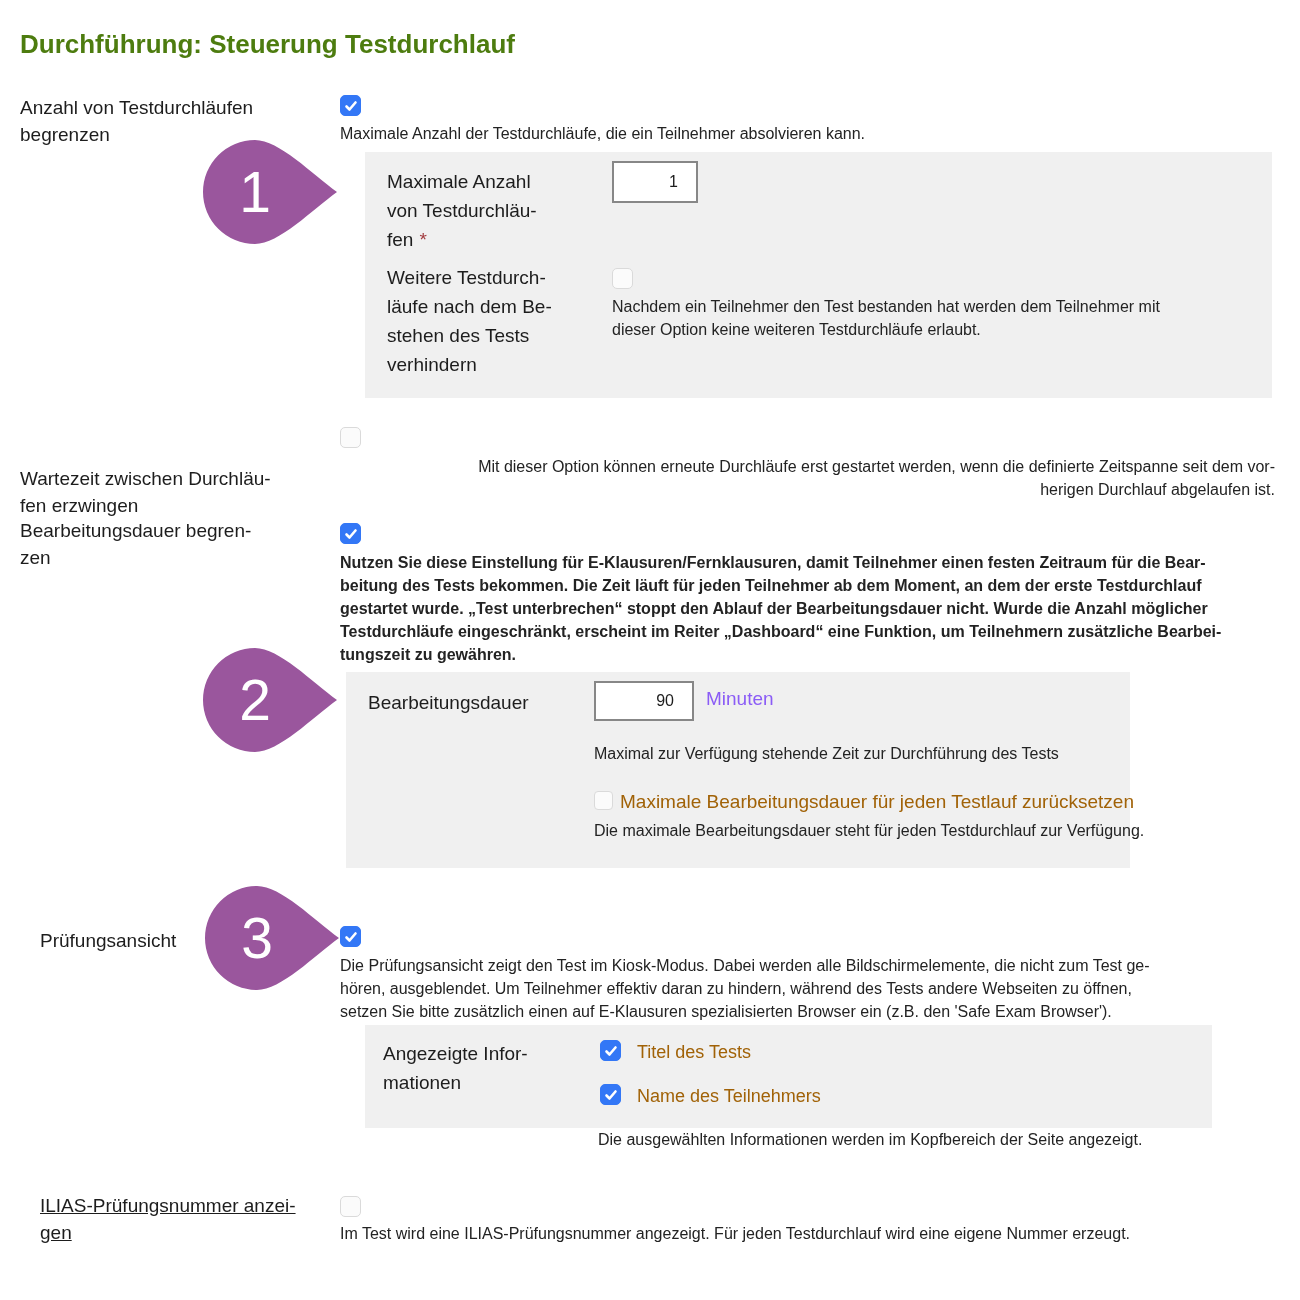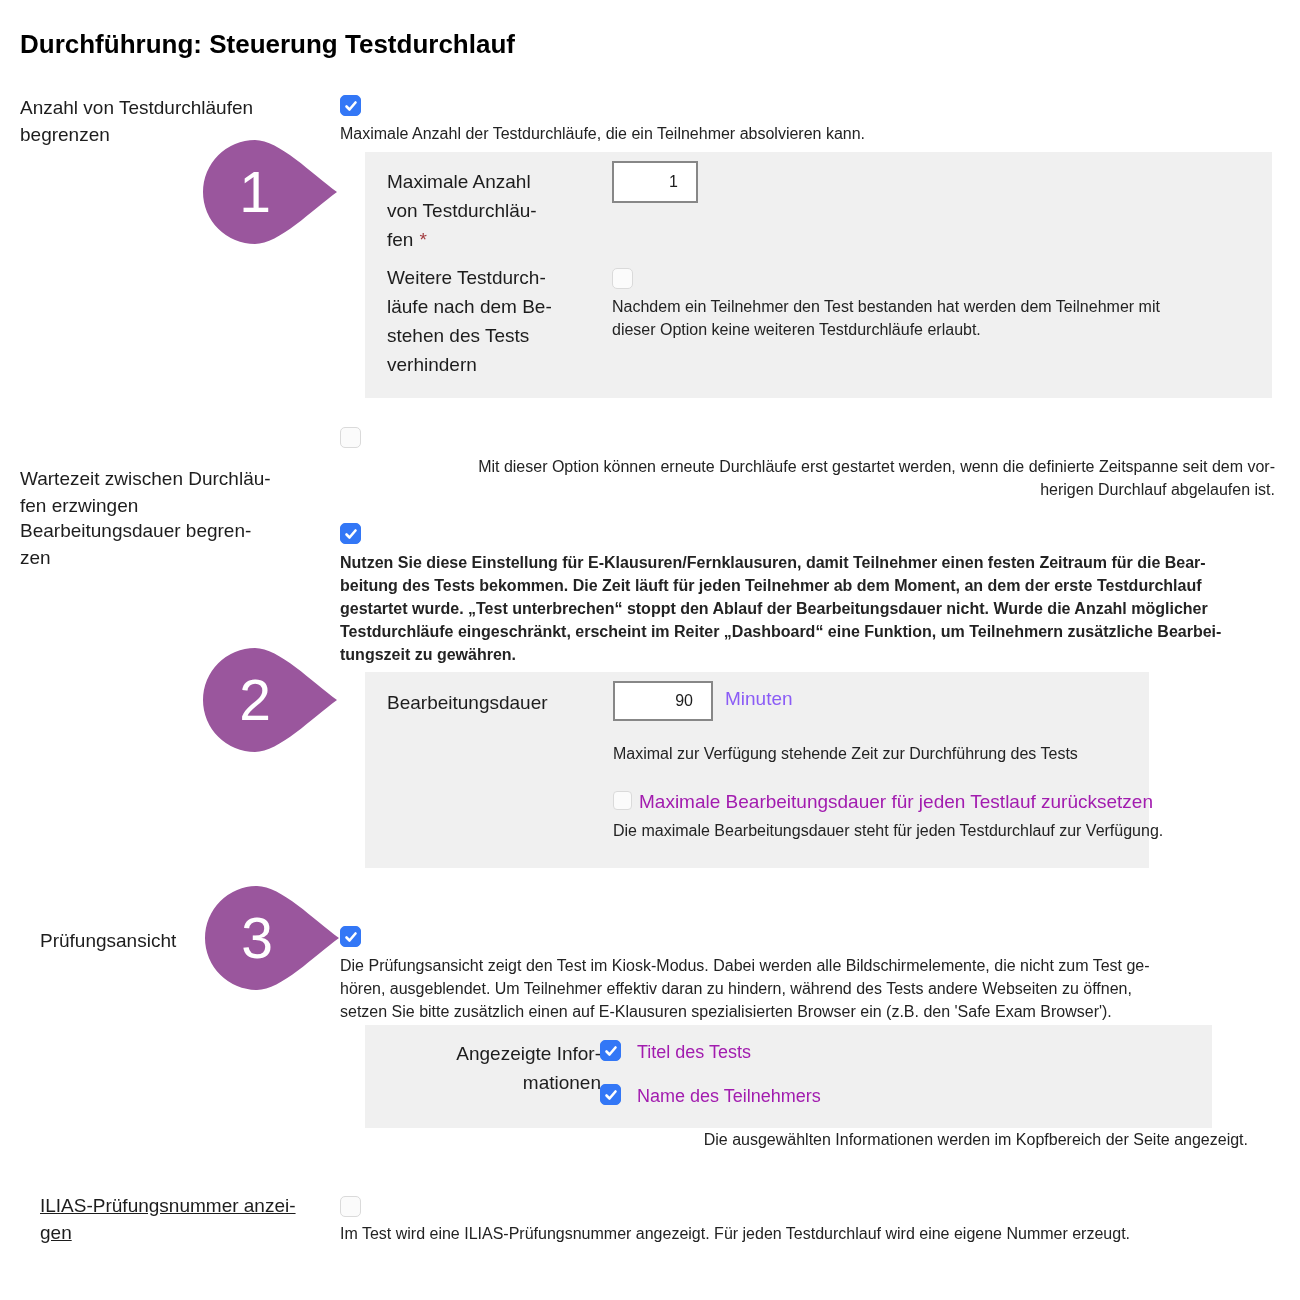--- a/index.html
+++ b/index.html
@@ -2,21 +2,21 @@
 <html lang="de" style="--accent: #9a569d; --cb-blue: #3377f6; --panel-gray: #f0f0f0; --req-red: #a23b3f;"><head>
 <meta charset="utf-8">
 <style>
   html,body { margin:0; padding:0; background:#fff; }
   .page {
     position:relative; width:1300px; height:1300px; background:#fff;
     font-family:"Liberation Sans", sans-serif; color:#222; overflow:hidden;
   }
   .page-title {
     position:absolute; left:20px; top:12px;
-    font-size:26px; font-weight:700; color:#000000; letter-spacing:0;
+    font-size:26px; font-weight:700; color:#4d7c0f; letter-spacing:0;
   }
   .row-label {
     position:absolute; width:312px;
     font-size:19px; line-height:27px; color:#1d1d1d; white-space:pre-line;
   }
   .desc {
     position:absolute; width:935px;
     font-size:16px; line-height:23px; color:#232323; white-space:pre-line;
   }
   .panel { position:absolute; background:var(--panel-gray,#f0f0f0); }
@@ -29,21 +29,21 @@
   .cb {
     position:absolute; width:21px; height:21px; box-sizing:border-box;
     border-radius:5px; background:#fbfbfb; border:1px solid #dadada;
     display:flex; align-items:center; justify-content:center; cursor:pointer;
   }
   .cb svg { display:none; }
   .cb.checked { background:var(--cb-blue,#3377f6); border-color:var(--cb-blue,#3377f6); }
   .cb.checked svg { display:block; }
   .cb.small { width:19px; height:19px; border-radius:4px; }
   .cb-label {
-    position:absolute; font-size:19px; line-height:23px; color:#a21caf; white-space:nowrap;
+    position:absolute; font-size:19px; line-height:23px; color:#a16207; white-space:nowrap;
   }
   .cb-label.md { font-size:18px; }
   .num-input {
     position:absolute; box-sizing:border-box;
     border:2px solid #878787; background:#fff; color:#1d1d1d;
     font-family:"Liberation Sans", sans-serif; font-size:16px;
     text-align:right; padding-right:18px; border-radius:0;
   }
   .unit-label { position:absolute; font-size:19px; color:#8b5cf6; }
   .marker { position:absolute; width:134px; height:104px; color:var(--accent,#9a569d); pointer-events:none; }
@@ -100,21 +100,21 @@
     <svg viewBox="0 0 14 14" width="14" height="14">
         <path d="M2.5 7.5 L5.5 10.5 L11.5 3.5" stroke="#fff" stroke-width="2.6" fill="none" stroke-linecap="round" stroke-linejoin="round"></path>
       </svg>
   </span>
   <div class="desc" style="left:340px; top:551px;font-weight:bold;">Nutzen Sie diese Einstellung für E-Klausuren/Fernklausuren, damit Teilnehmer einen festen Zeitraum für die Bear-
 beitung des Tests bekommen. Die Zeit läuft für jeden Teilnehmer ab dem Moment, an dem der erste Testdurchlauf
 gestartet wurde. „Test unterbrechen“ stoppt den Ablauf der Bearbeitungsdauer nicht. Wurde die Anzahl möglicher
 Testdurchläufe eingeschränkt, erscheint im Reiter „Dashboard“ eine Funktion, um Teilnehmern zusätzliche Bearbei-
 tungszeit zu gewähren.</div>
 
-  <div class="panel" style="left:365px; top:672px; width:784px; height:196px;">
+  <div class="panel" style="left:346px; top:672px; width:784px; height:196px;">
     <div class="panel-label" style="left:22px; top:16px;">Bearbeitungsdauer</div>
     <input class="num-input" style="left: 248px; top: 9px; width: 100px; height: 40px;" value="90">
     <div class="unit-label" style="left:360px; top:16px;">Minuten</div>
     <div class="desc" style="left:248px; top:70px;">Maximal zur Verfügung stehende Zeit zur Durchführung des Tests</div>
     <span class="cb small" style="left:248px; top:119px;">
       
     </span>
     <div class="cb-label" style="left:274px; top:118px;">Maximale Bearbeitungsdauer für jeden Testlauf zurücksetzen</div>
     <div class="desc" style="left:248px; top:147px;">Die maximale Bearbeitungsdauer steht für jeden Testdurchlauf zur Verfügung.</div>
   </div>
@@ -122,21 +122,21 @@
   <div class="row-label" style="left:40px; top:927px;">Prüfungsansicht</div>
   <span class="cb checked" style="left:340px; top:926px;">
     <svg viewBox="0 0 14 14" width="14" height="14">
         <path d="M2.5 7.5 L5.5 10.5 L11.5 3.5" stroke="#fff" stroke-width="2.6" fill="none" stroke-linecap="round" stroke-linejoin="round"></path>
       </svg>
   </span>
   <div class="desc" style="left:340px; top:954px;">Die Prüfungsansicht zeigt den Test im Kiosk-Modus. Dabei werden alle Bildschirmelemente, die nicht zum Test ge-
 hören, ausgeblendet. Um Teilnehmer effektiv daran zu hindern, während des Tests andere Webseiten zu öffnen,
 setzen Sie bitte zusätzlich einen auf E-Klausuren spezialisierten Browser ein (z.B. den 'Safe Exam Browser').</div>
 
-  <div class="panel" style="left:365px; top:1025px; width:847px; height:103px;text-align:right;">
+  <div class="panel" style="left:365px; top:1025px; width:847px; height:103px;">
     <div class="panel-label" style="left:18px; top:14px;">Angezeigte Infor-
 mationen</div>
     <span class="cb checked" style="left:235px; top:15px;">
       <svg viewBox="0 0 14 14" width="14" height="14">
           <path d="M2.5 7.5 L5.5 10.5 L11.5 3.5" stroke="#fff" stroke-width="2.6" fill="none" stroke-linecap="round" stroke-linejoin="round"></path>
         </svg>
     </span>
     <div class="cb-label md" style="left:272px; top:16px;">Titel des Tests</div>
     <span class="cb checked" style="left:235px; top:59px;">
       <svg viewBox="0 0 14 14" width="14" height="14">

